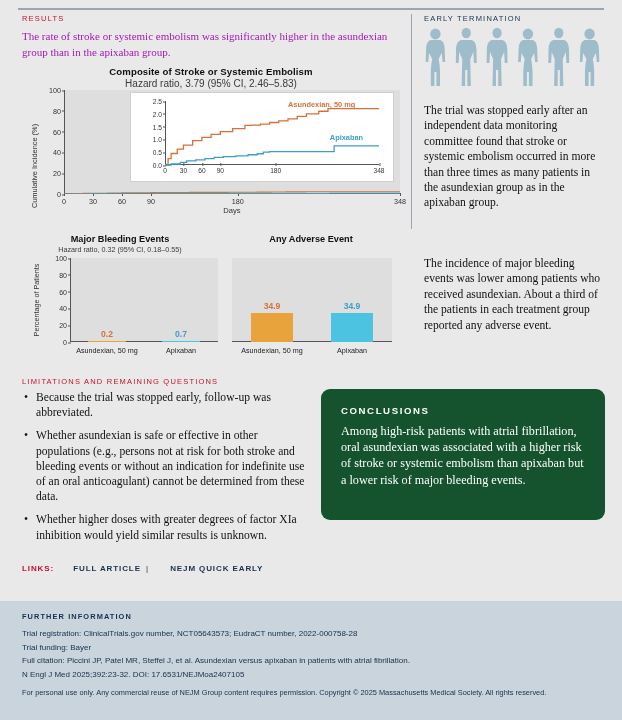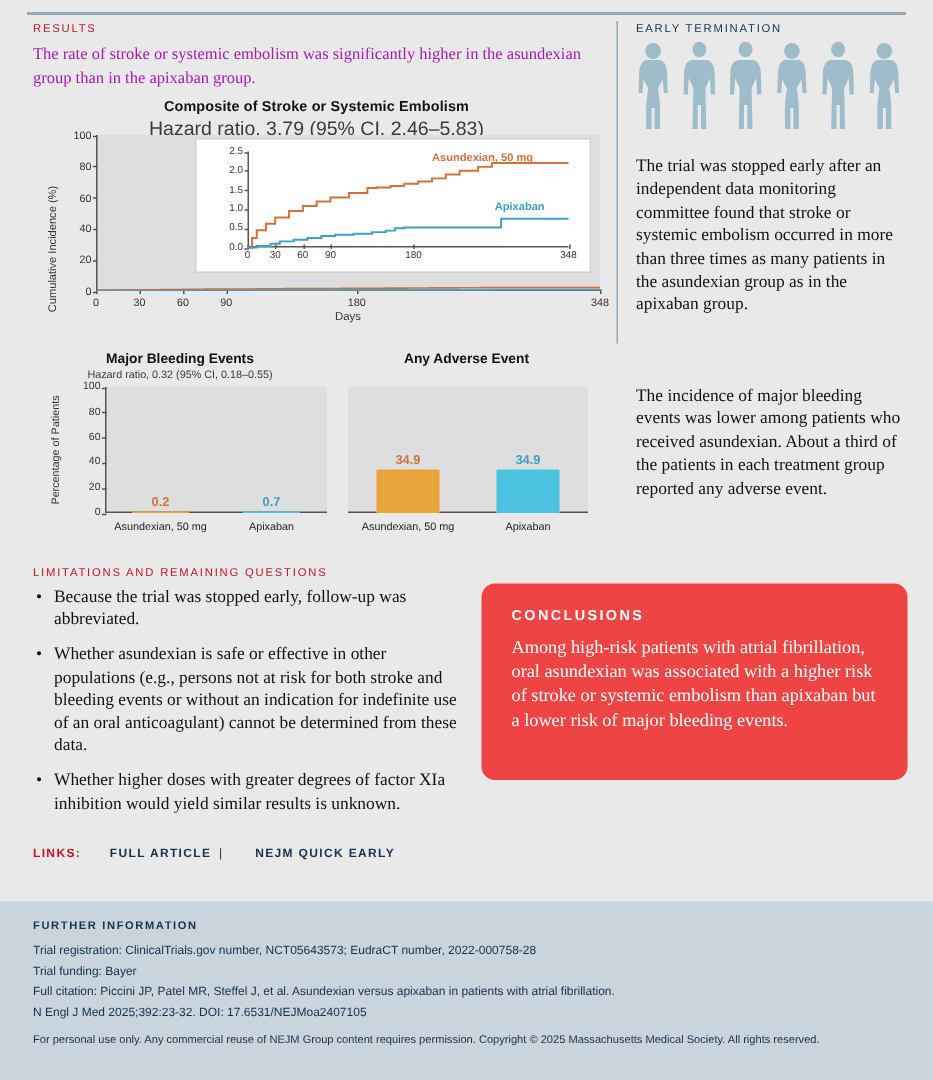--- a/index.html
+++ b/index.html
@@ -30,21 +30,21 @@
     position:absolute;left:22px;top:28px;width:370px;
     font-family:"Liberation Serif", serif;font-size:11px;line-height:16px;color:#a21caf;
   }
 
   
   #km-wrap{position:absolute;left:22px;top:66px;width:378px;height:152px;}
   #km-title{
     text-align:center;font-size:9.6px;font-weight:bold;color:#111;
     letter-spacing:.1px;
   }
-  #km-sub{text-align:center;font-size:13px;color:#3a3a3a;margin-top:1px;}
+  #km-sub{text-align:center;font-size:10px;color:#3a3a3a;margin-top:1px;}
   #km-plotbox{position:absolute;left:42px;top:24px;width:336px;height:104px;background:#dedede;}
   #km-ylabel{
     position:absolute;left:-38px;top:24px;width:104px;height:12px;
     transform:rotate(-90deg);transform-origin:left top;
     margin-left:4px;margin-top:104px;
     font-size:7.4px;color:#333;text-align:center;
   }
   .km-ytick{
     position:absolute;right:calc(100% + 3px);font-size:7.2px;color:#333;
     white-space:nowrap;transform:translateY(-50%);
@@ -141,21 +141,21 @@
   #lim-list li{margin-bottom:8px;}
   #lim-list ul{margin:0;padding-left:14px;list-style:none;}
   #lim-list li::before{
     content:"\2022";position:absolute;margin-left:-12px;
   }
   #lim-list li{position:relative;}
 
   
   #concl{
     position:absolute;left:321px;top:389px;width:284px;height:131px;
-    background:#ef4444;border-radius:9px;box-sizing:border-box;padding:16px 20px 0 20px;
+    background:#14532d;border-radius:9px;box-sizing:border-box;padding:16px 20px 0 20px;
   }
   #concl-kicker{
     font-size:9.6px;font-weight:bold;letter-spacing:1.6px;color:#fff;
     text-transform:uppercase;margin-bottom:7px;
   }
   #concl-body{
     font-family:"Liberation Serif", serif;font-size:12.2px;line-height:16.2px;color:#fff;
   }
 
   

